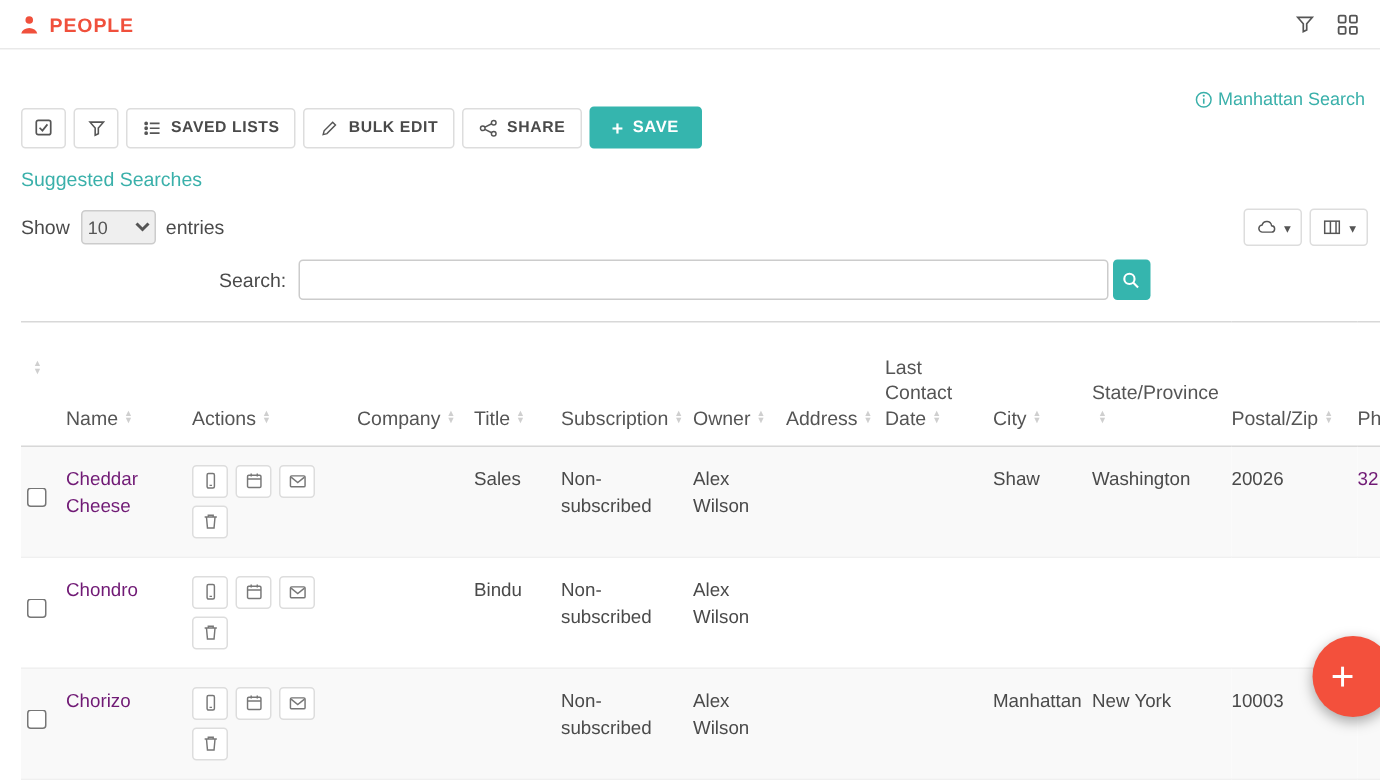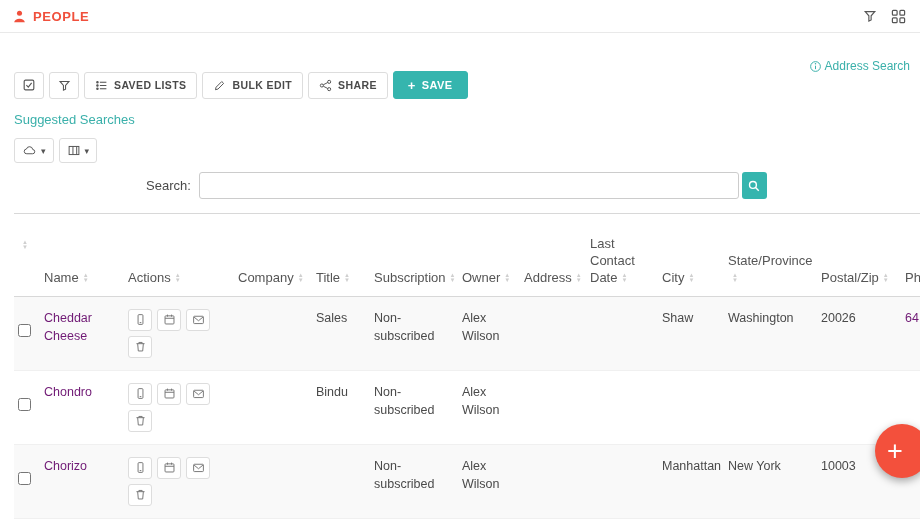--- a/index.html
+++ b/index.html
@@ -115,21 +115,21 @@
   
   <div class="toolbar-section">
     <a class="adv-link">
       <span>
         <svg viewBox="0 0 16 16" width="13" height="13">
             <circle cx="8" cy="8" r="6" fill="none" stroke="#3ab0aa" stroke-width="1.2"></circle>
             <line x1="8" y1="7" x2="8" y2="11.2" stroke="#3ab0aa" stroke-width="1.3"></line>
             <circle cx="8" cy="4.7" r=".9" fill="#3ab0aa"></circle>
           </svg>
       </span>
-      <span>Address Search</span>
+      <span>Manhattan Search</span>
     </a>
     <div class="btn-row">
       <button class="tb-btn icon-only">
         <svg viewBox="0 0 16 16" width="14" height="14" fill="none" stroke="#555" stroke-width="1.3">
             <rect x="2.5" y="2.5" width="11" height="11" rx="1.5"></rect>
             <polyline points="5,8.2 7.2,10.4 11,5.6"></polyline>
           </svg>
       </button>
       <button class="tb-btn icon-only">
         <svg viewBox="0 0 16 16" width="13" height="13" fill="none" stroke="#555" stroke-width="1.3">
@@ -174,20 +174,27 @@
         <span>SAVE</span>
       </button>
     </div>
   </div>
 
   
   <a class="suggested">Suggested Searches</a>
 
   
   <div class="entries-row">
+    <div class="entries-left">
+      <span>Show</span>
+      <select>
+        <option selected="">10</option>
+      </select>
+      <span>entries</span>
+    </div>
     <div class="entries-right">
       <button class="dd-btn">
         <span>
           <svg viewBox="0 0 16 16" width="15" height="13" fill="none" stroke="#555" stroke-width="1.2">
               <path d="M4.7 12h7a2.6 2.6 0 0 0 .3-5.2 4 4 0 0 0-7.8-.6A2.9 2.9 0 0 0 4.7 12z"></path>
             </svg>
         </span>
         <span class="caret">▾</span>
       </button>
       <button class="dd-btn">
@@ -334,21 +341,21 @@
           </td>
           <td><a class="tlink"></a></td>
           <td>Sales</td>
           <td>Non-subscribed</td>
           <td>Alex Wilson</td>
           <td></td>
           <td></td>
           <td>Shaw</td>
           <td>Washington</td>
           <td>20026</td>
-          <td><a class="tlink">64</a></td>
+          <td><a class="tlink">32</a></td>
         </tr>
 
         <tr>
           <td class="cb-cell"><input type="checkbox" style=""></td>
           <td><a class="tlink">Chondro</a></td>
           <td>
             <div class="actions">
               <button class="act-btn">
                   <span>
                     <svg viewBox="0 0 16 16" width="13" height="13" fill="none" stroke="#777" stroke-width="1.2">

